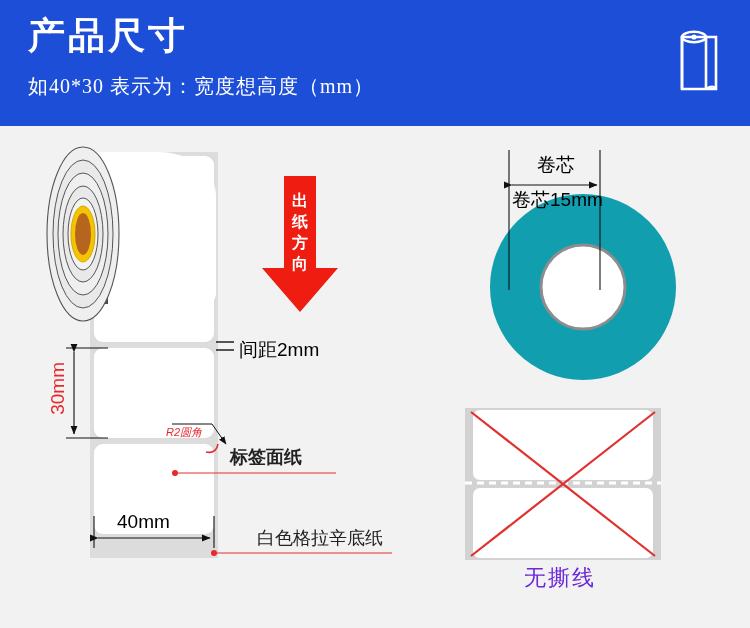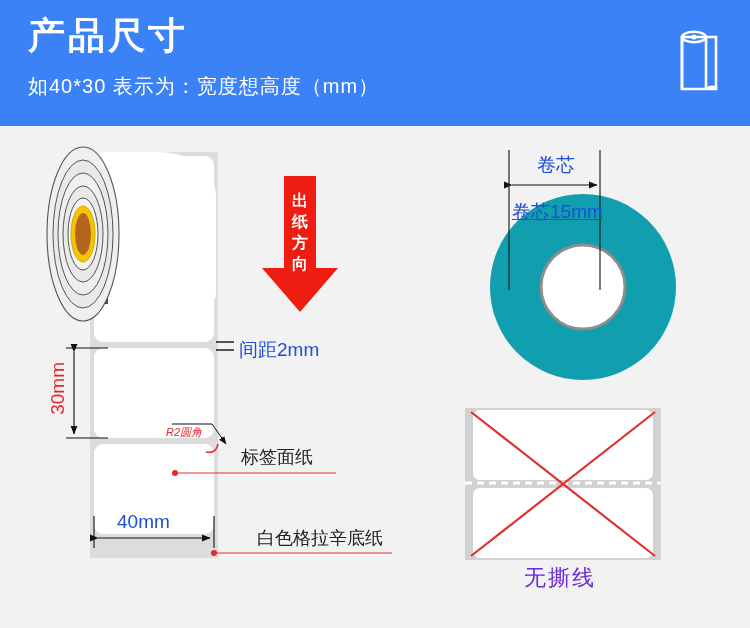--- a/index.html
+++ b/index.html
@@ -7,39 +7,39 @@
     width:750px;height:628px;
     background:#f2f2f2;
     font-family:"Liberation Sans","DejaVu Sans",sans-serif;
     overflow:hidden;position:relative;
   }
   #page{position:relative;width:750px;height:628px;}
 
   
   .header{
     position:absolute;left:0;top:0;width:750px;height:126px;
-    background:#3b82f6;
+    background:#1d4ed8;
   }
   .hdr-title{
     position:absolute;left:28px;top:17px;
     font-size:37px;font-weight:bold;color:#ffffff;
     letter-spacing:3px;line-height:1;
   }
   .hdr-sub{
     position:absolute;left:28px;top:76px;
-    font-size:20px;color:#ffffff;letter-spacing:1px;line-height:1;
+    font-size:20px;color:#ffffff;letter-spacing:1px;line-height:1;font-family:Liberation Serif, serif;
   }
   .hdr-right-label{
     position:absolute;right:86px;top:58px;
     font-size:18px;color:#ffffff;letter-spacing:1px;line-height:1;
   }
   .hdr-roll-icon{position:absolute;right:22px;top:27px;width:56px;height:72px;}
 
   
-  .dimtext{color:#1d4ed8;font-size:19px;line-height:1;white-space:nowrap;}
+  .dimtext{color:#000000;font-size:19px;line-height:1;white-space:nowrap;}
   .blacktext{color:#222;font-size:18px;line-height:1;white-space:nowrap;}
   .svg-layer{position:absolute;left:0;top:0;width:750px;height:628px;
              pointer-events:none;}
 
   
   .backing{
     position:absolute;left:90px;top:152px;width:128px;height:406px;
     background:#dcdcdc;
   }
   .label{
@@ -78,28 +78,28 @@
   .c-30mm{
     position:absolute;left:48px;top:362px;
     writing-mode:vertical-rl;text-orientation:mixed;
     transform:rotate(180deg);transform-origin:center;
     color:#e8272c;font-size:19px;line-height:1;
   }
   .c-r2{
     position:absolute;left:166px;top:427px;
     color:#e8272c;font-size:11px;line-height:1;white-space:nowrap;font-style:italic;
   }
-  .c-face{position:absolute;left:241px;top:448px;}
+  .c-face{position:absolute;left:230px;top:448px;font-weight:bold;}
   .c-liner{position:absolute;left:241px;top:529px;margin-left:16px;}
   .c-40mm{position:absolute;left:117px;top:512px;}
 
   
   .core-wrap{position:absolute;left:463px;top:145px;width:240px;height:240px;}
   .c-core1{position:absolute;left:537px;top:155px;}
-  .c-core2{position:absolute;left:512px;top:202px;text-decoration:underline;}
+  .c-core2{position:absolute;left:512px;top:190px;}
 
   
   .nt-wrap{position:absolute;left:465px;top:408px;width:196px;height:152px;}
   .nt-backing{position:absolute;left:0;top:0;width:196px;height:152px;
               background:#d2d2d2;}
   .nt-label{position:absolute;left:8px;width:180px;height:70px;
             background:#ffffff;border-radius:7px;}
   .nt-l1{top:2px;}
   .nt-l2{top:80px;}
   .c-notear{

